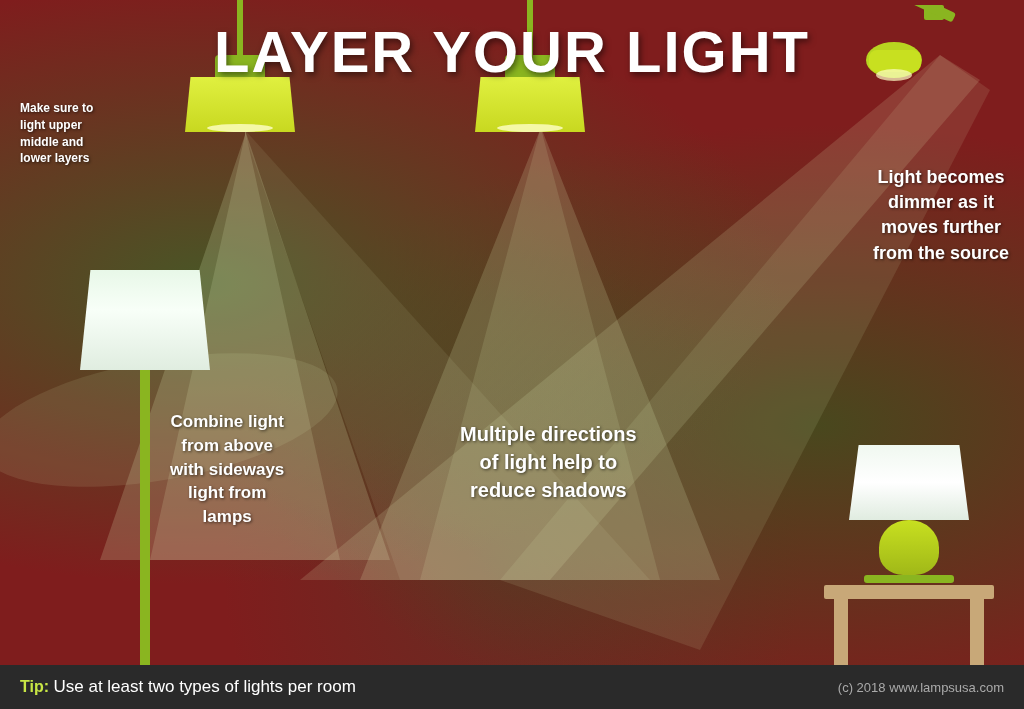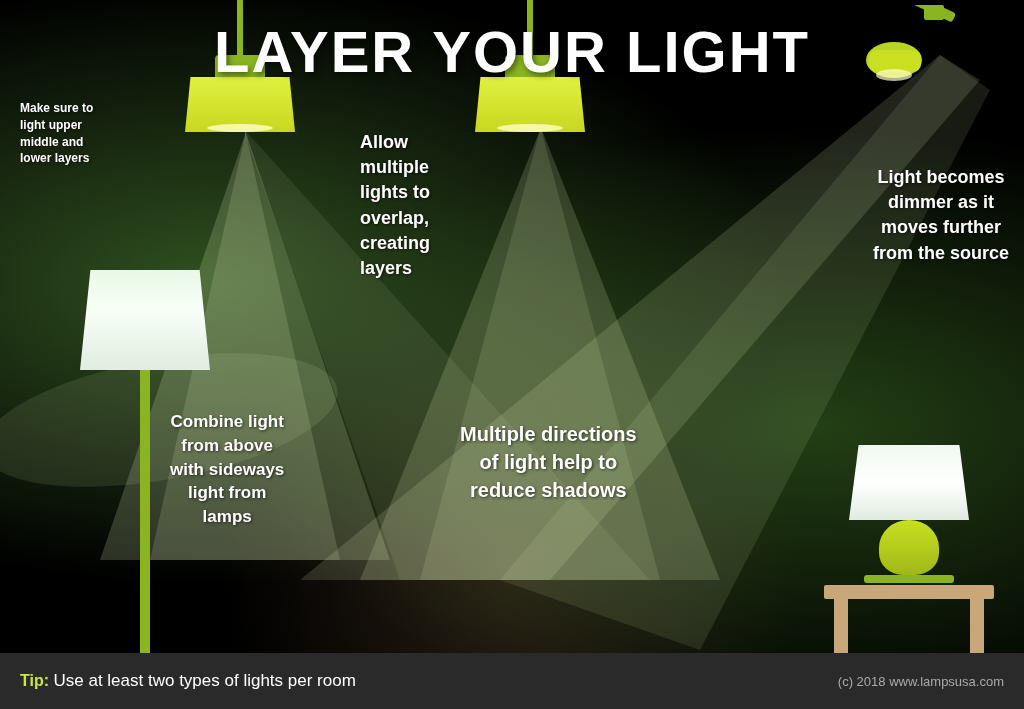--- a/index.html
+++ b/index.html
@@ -1,21 +1,21 @@
 <!DOCTYPE html>
 <html><head>
   <meta charset="utf-8">
   <style>
     * { margin: 0; padding: 0; box-sizing: border-box; }
     body { width: 1024px; height: 709px; overflow: hidden; font-family: Arial, sans-serif; }
 
     #main-container {
       width: 1024px;
       height: 709px;
-      background: #000000;
+      background: #7f1d1d;
       position: relative;
       overflow: hidden;
     }
 
     
     #main-container::before {
       content: '';
       position: absolute;
       inset: 0;
       background: 
@@ -39,21 +39,21 @@
       z-index: 10;
       letter-spacing: 2px;
     }
 
     
     .bottom-bar {
       position: absolute;
       bottom: 0;
       left: 0;
       width: 100%;
-      height: 56px;
+      height: 44px;
       background: #2a2a2a;
       z-index: 10;
       display: flex;
       align-items: center;
       justify-content: space-between;
       padding: 16px 20px;
     }
 
     .tip-text {
       font-size: 18px;
@@ -286,28 +286,20 @@
     </div>
   </div>
 
   <div class="annotation" style="top:100px; left:20px; max-width:170px; font-size:12px;">
     <span style="white-space:pre-line;">Make sure to
 light upper
 middle and
 lower layers</span>
   </div>
 
-  <div class="annotation" style="top:130px; left:360px; max-width:180px; font-size:18px;">
-    <span style="white-space:pre-line;">Allow
-multiple
-lights to
-overlap,
-creating
-layers</span>
-  </div>
 
   <div class="annotation" style="top:165px; right:15px; max-width:200px; font-size:18px; text-align:center;">
     <span style="white-space:pre-line;">Light becomes
 dimmer as it
 moves further
 from the source</span>
   </div>
 
   <div class="annotation" style="top:410px; left:170px; max-width:200px; font-size:17px; text-align:center;">
     <span style="white-space:pre-line;">Combine light

